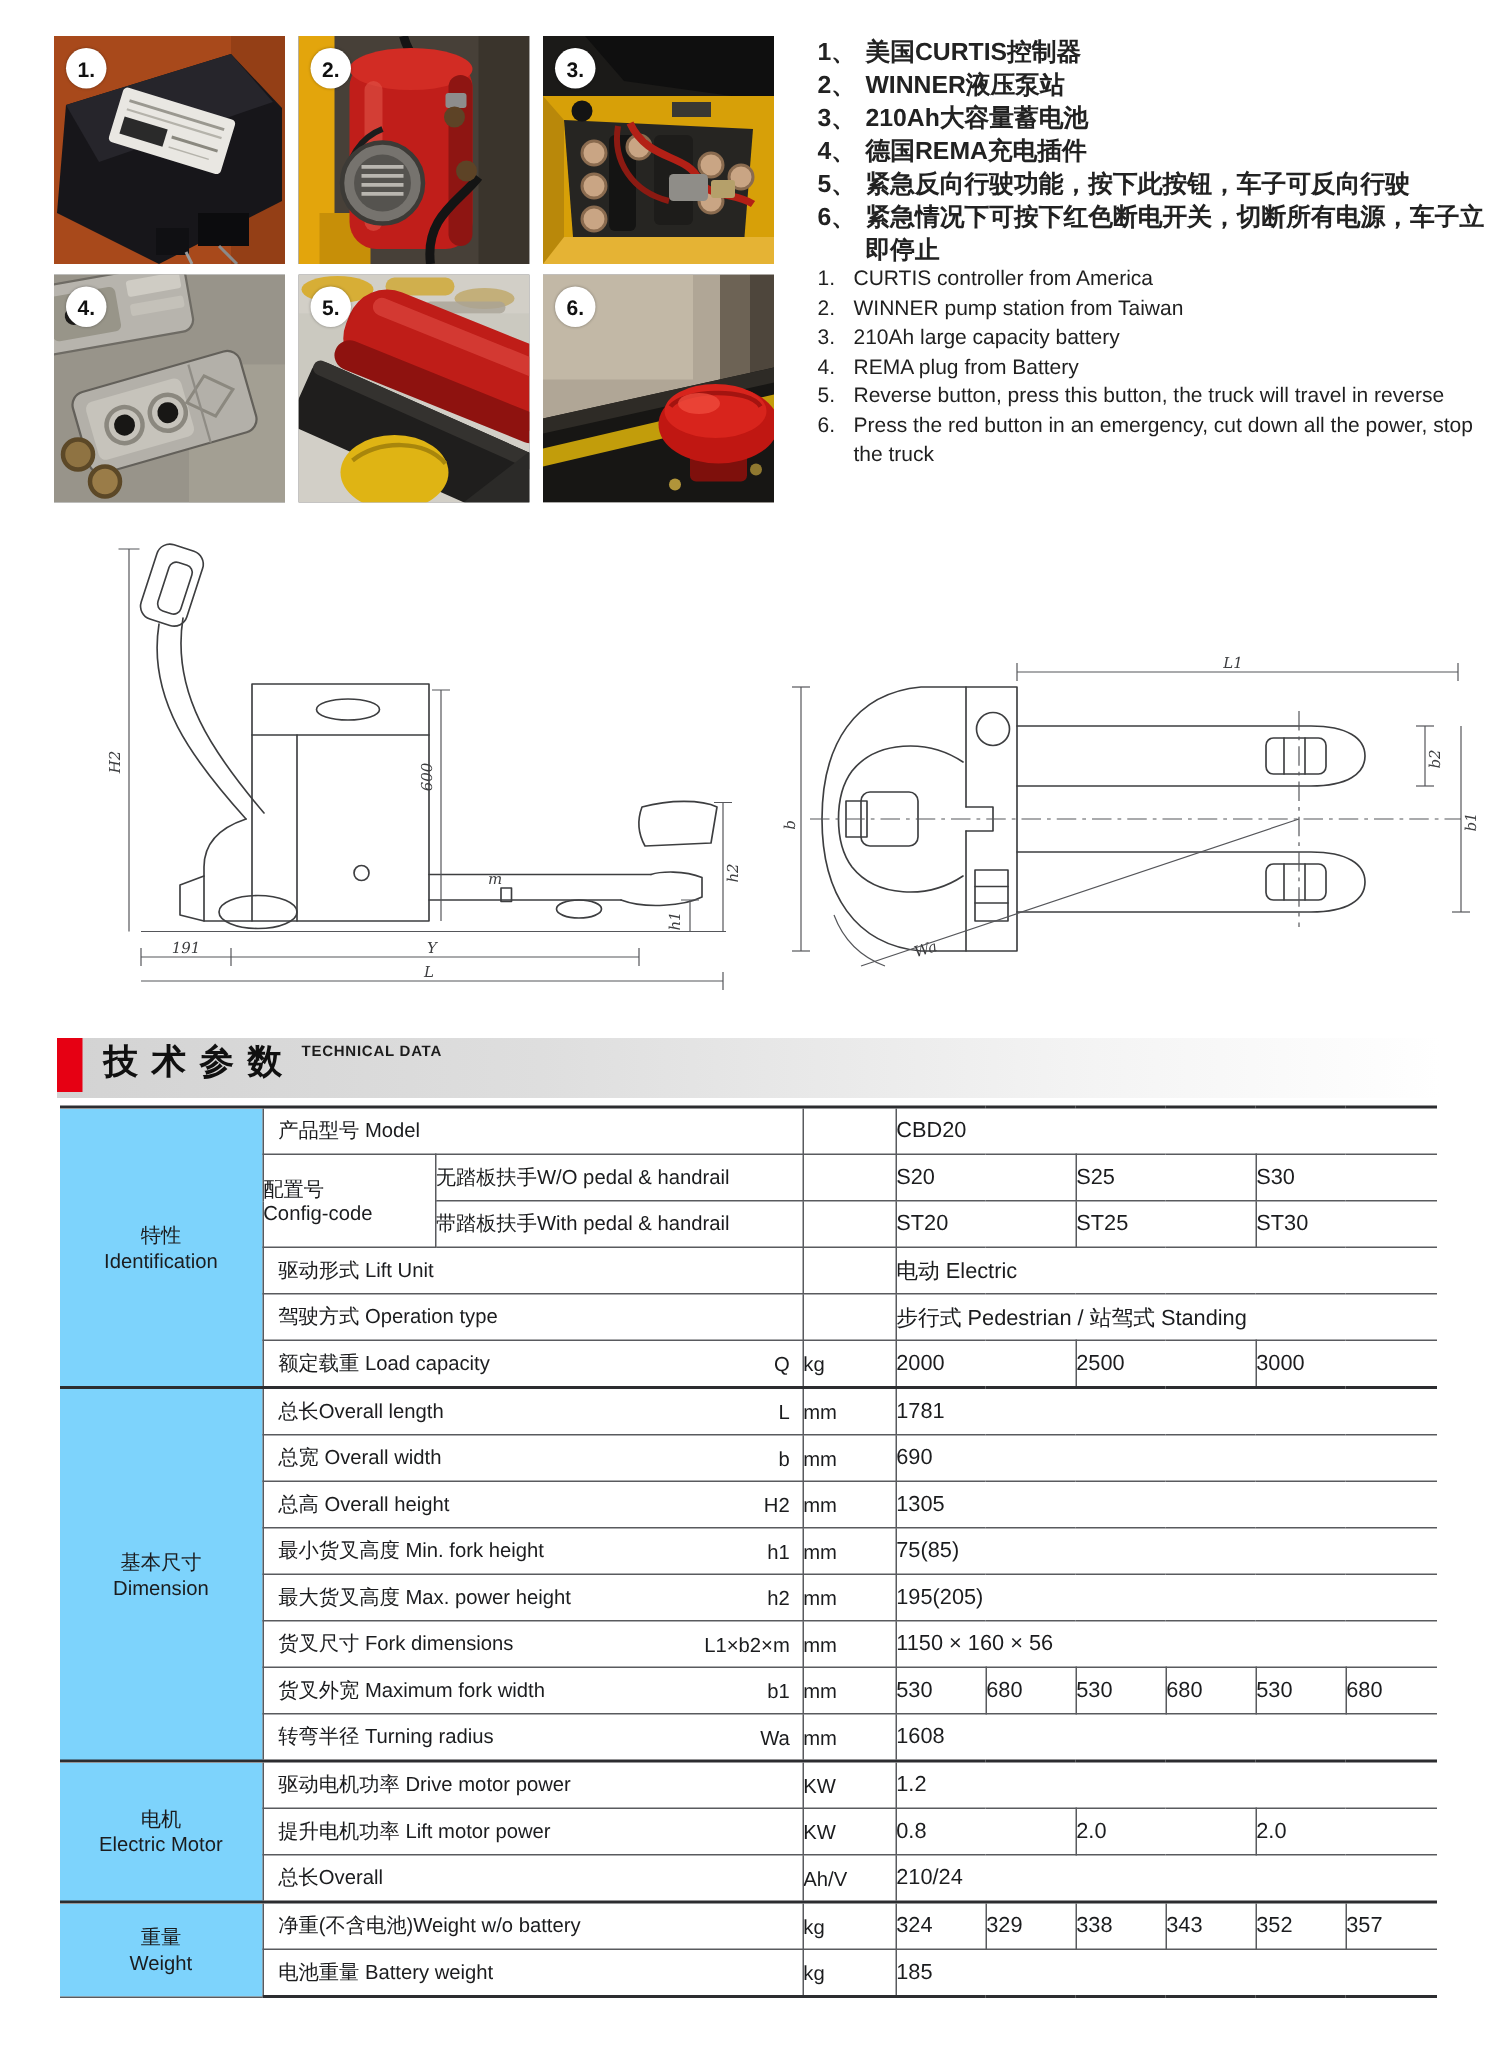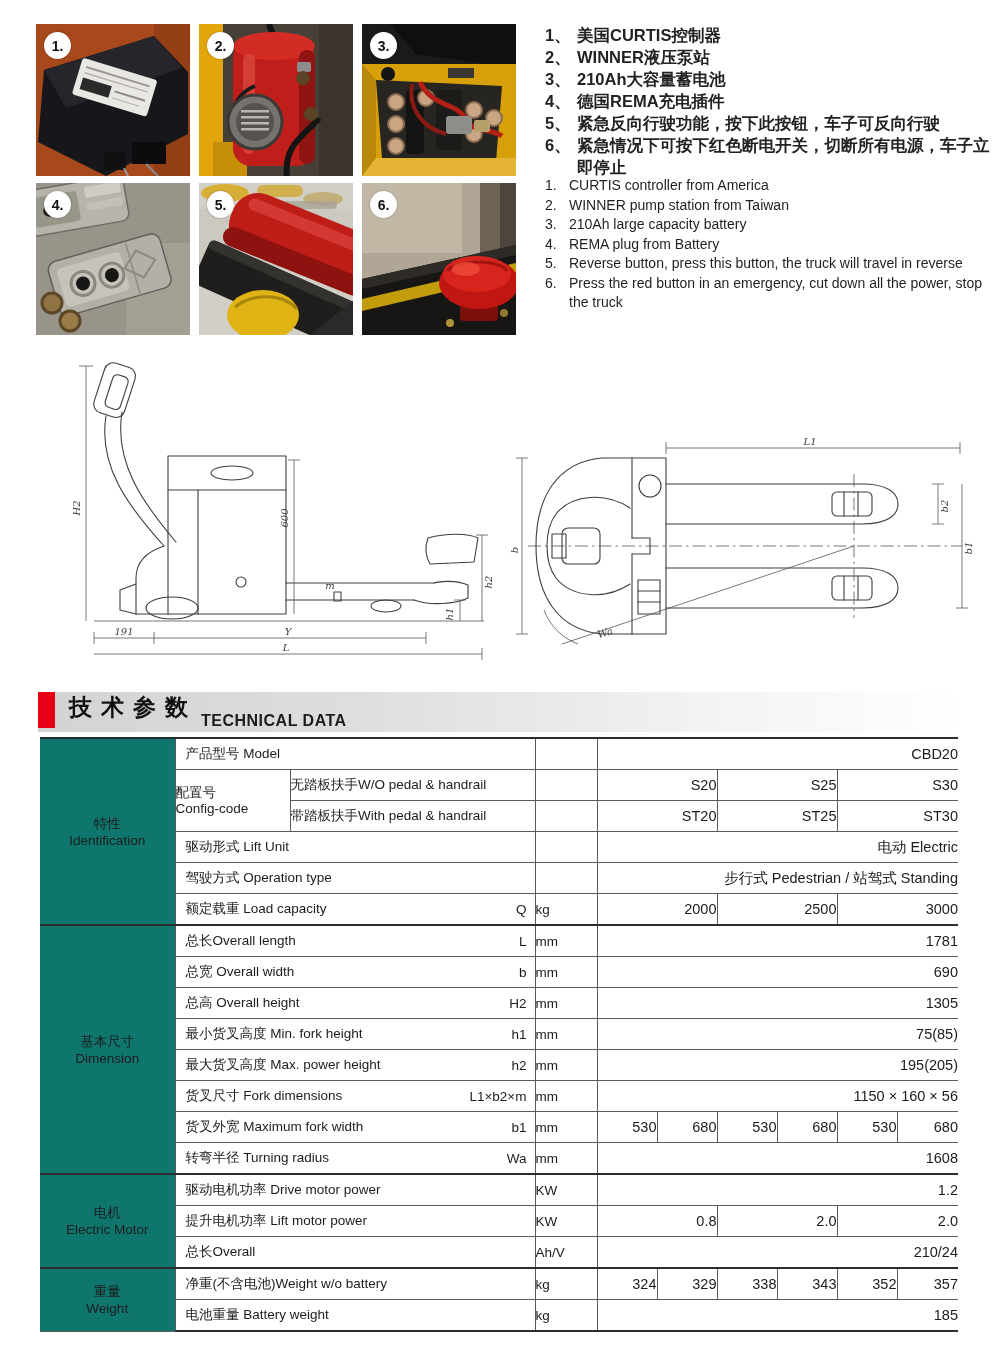--- a/index.html
+++ b/index.html
@@ -20,42 +20,42 @@
   .notes-cn{top:24px;font-size:16.5px;font-weight:600;line-height:22px;color:#222;}
   .notes-cn .nnum{flex:0 0 32px;}
   .notes-en{top:176px;font-size:14px;font-weight:400;line-height:19.5px;color:#1f1f1f;}
   .notes-en .nnum{flex:0 0 24px;}
   .note{display:flex;}
   .ntext{flex:1;word-break:break-word;}
 
   
   .draw{position:absolute;}
   .draw-side{left:36px;top:356px;}
-  .draw-top{left:510px;top:434px;}
+  .draw-top{left:522px;top:434px;}
   .ink{stroke:#3d3e40;fill:none;stroke-width:1.1;stroke-linecap:round;stroke-linejoin:round;}
   .dim{stroke:#55565a;fill:none;stroke-width:0.8;}
   .cl{stroke:#55565a;fill:none;stroke-width:0.8;stroke-dasharray:13 4 2.5 4;}
   .dlab{font-family:"DejaVu Serif","Liberation Serif",serif;font-style:italic;
         font-size:10px;fill:#3d3e40;}
 
   
   .tech-header{position:absolute;left:38px;top:692px;width:922px;height:40px;
       background:linear-gradient(90deg,#d3d3d3 0%,#dedede 35%,#f4f4f4 75%,#ffffff 100%);
       display:flex;}
   .red-block{width:17px;height:36px;background:#e60013;margin-right:14px;flex:0 0 17px;}
   .t-cn{font-size:23px;font-weight:bold;letter-spacing:9px;color:#101010;}
-  .t-en{font-size:16px;font-weight:bold;letter-spacing:0.5px;color:#1c1c1c;margin-left:4px;margin-top:20px;}
+  .t-en{font-size:10px;font-weight:bold;letter-spacing:0.5px;color:#1c1c1c;margin-left:4px;margin-top:4px;}
 
   
   .spec-wrap{position:absolute;left:40px;top:737px;}
   table.spec{border-collapse:collapse;table-layout:fixed;width:918px;}
   .spec td{border:1px solid #595a5e;height:30px;padding:0;font-size:13.5px;color:#1b1c1e;
            overflow:hidden;white-space:nowrap;}
-  .spec td.cat{background:#0f766e;border-left:none;text-align:center;line-height:17px;}
-  .spec td.val{text-align:right;font-size:14.5px;}
+  .spec td.cat{background:#7dd3fc;border-left:none;text-align:center;line-height:17px;}
+  .spec td.val{text-align:left;font-size:14.5px;}
   .spec td.unit{text-align:left;font-size:13.5px;}
   .spec td.nr{border-right:none;}
   .spec tr.sec>td{border-top:2.2px solid #2c2d30;}
   .spec tr:first-child>td{border-top:2.6px solid #2c2d30;}
   .spec tr:last-child>td{border-bottom:2.6px solid #2c2d30;}
   .pw{display:flex;justify-content:space-between;align-items:center;padding:0 8px 0 10px;}
   .g1{padding-left:10px;line-height:16px;margin-left:48px;}
   .sub{padding-left:8px;font-size:12.5px;}
 </style>
 </head>

